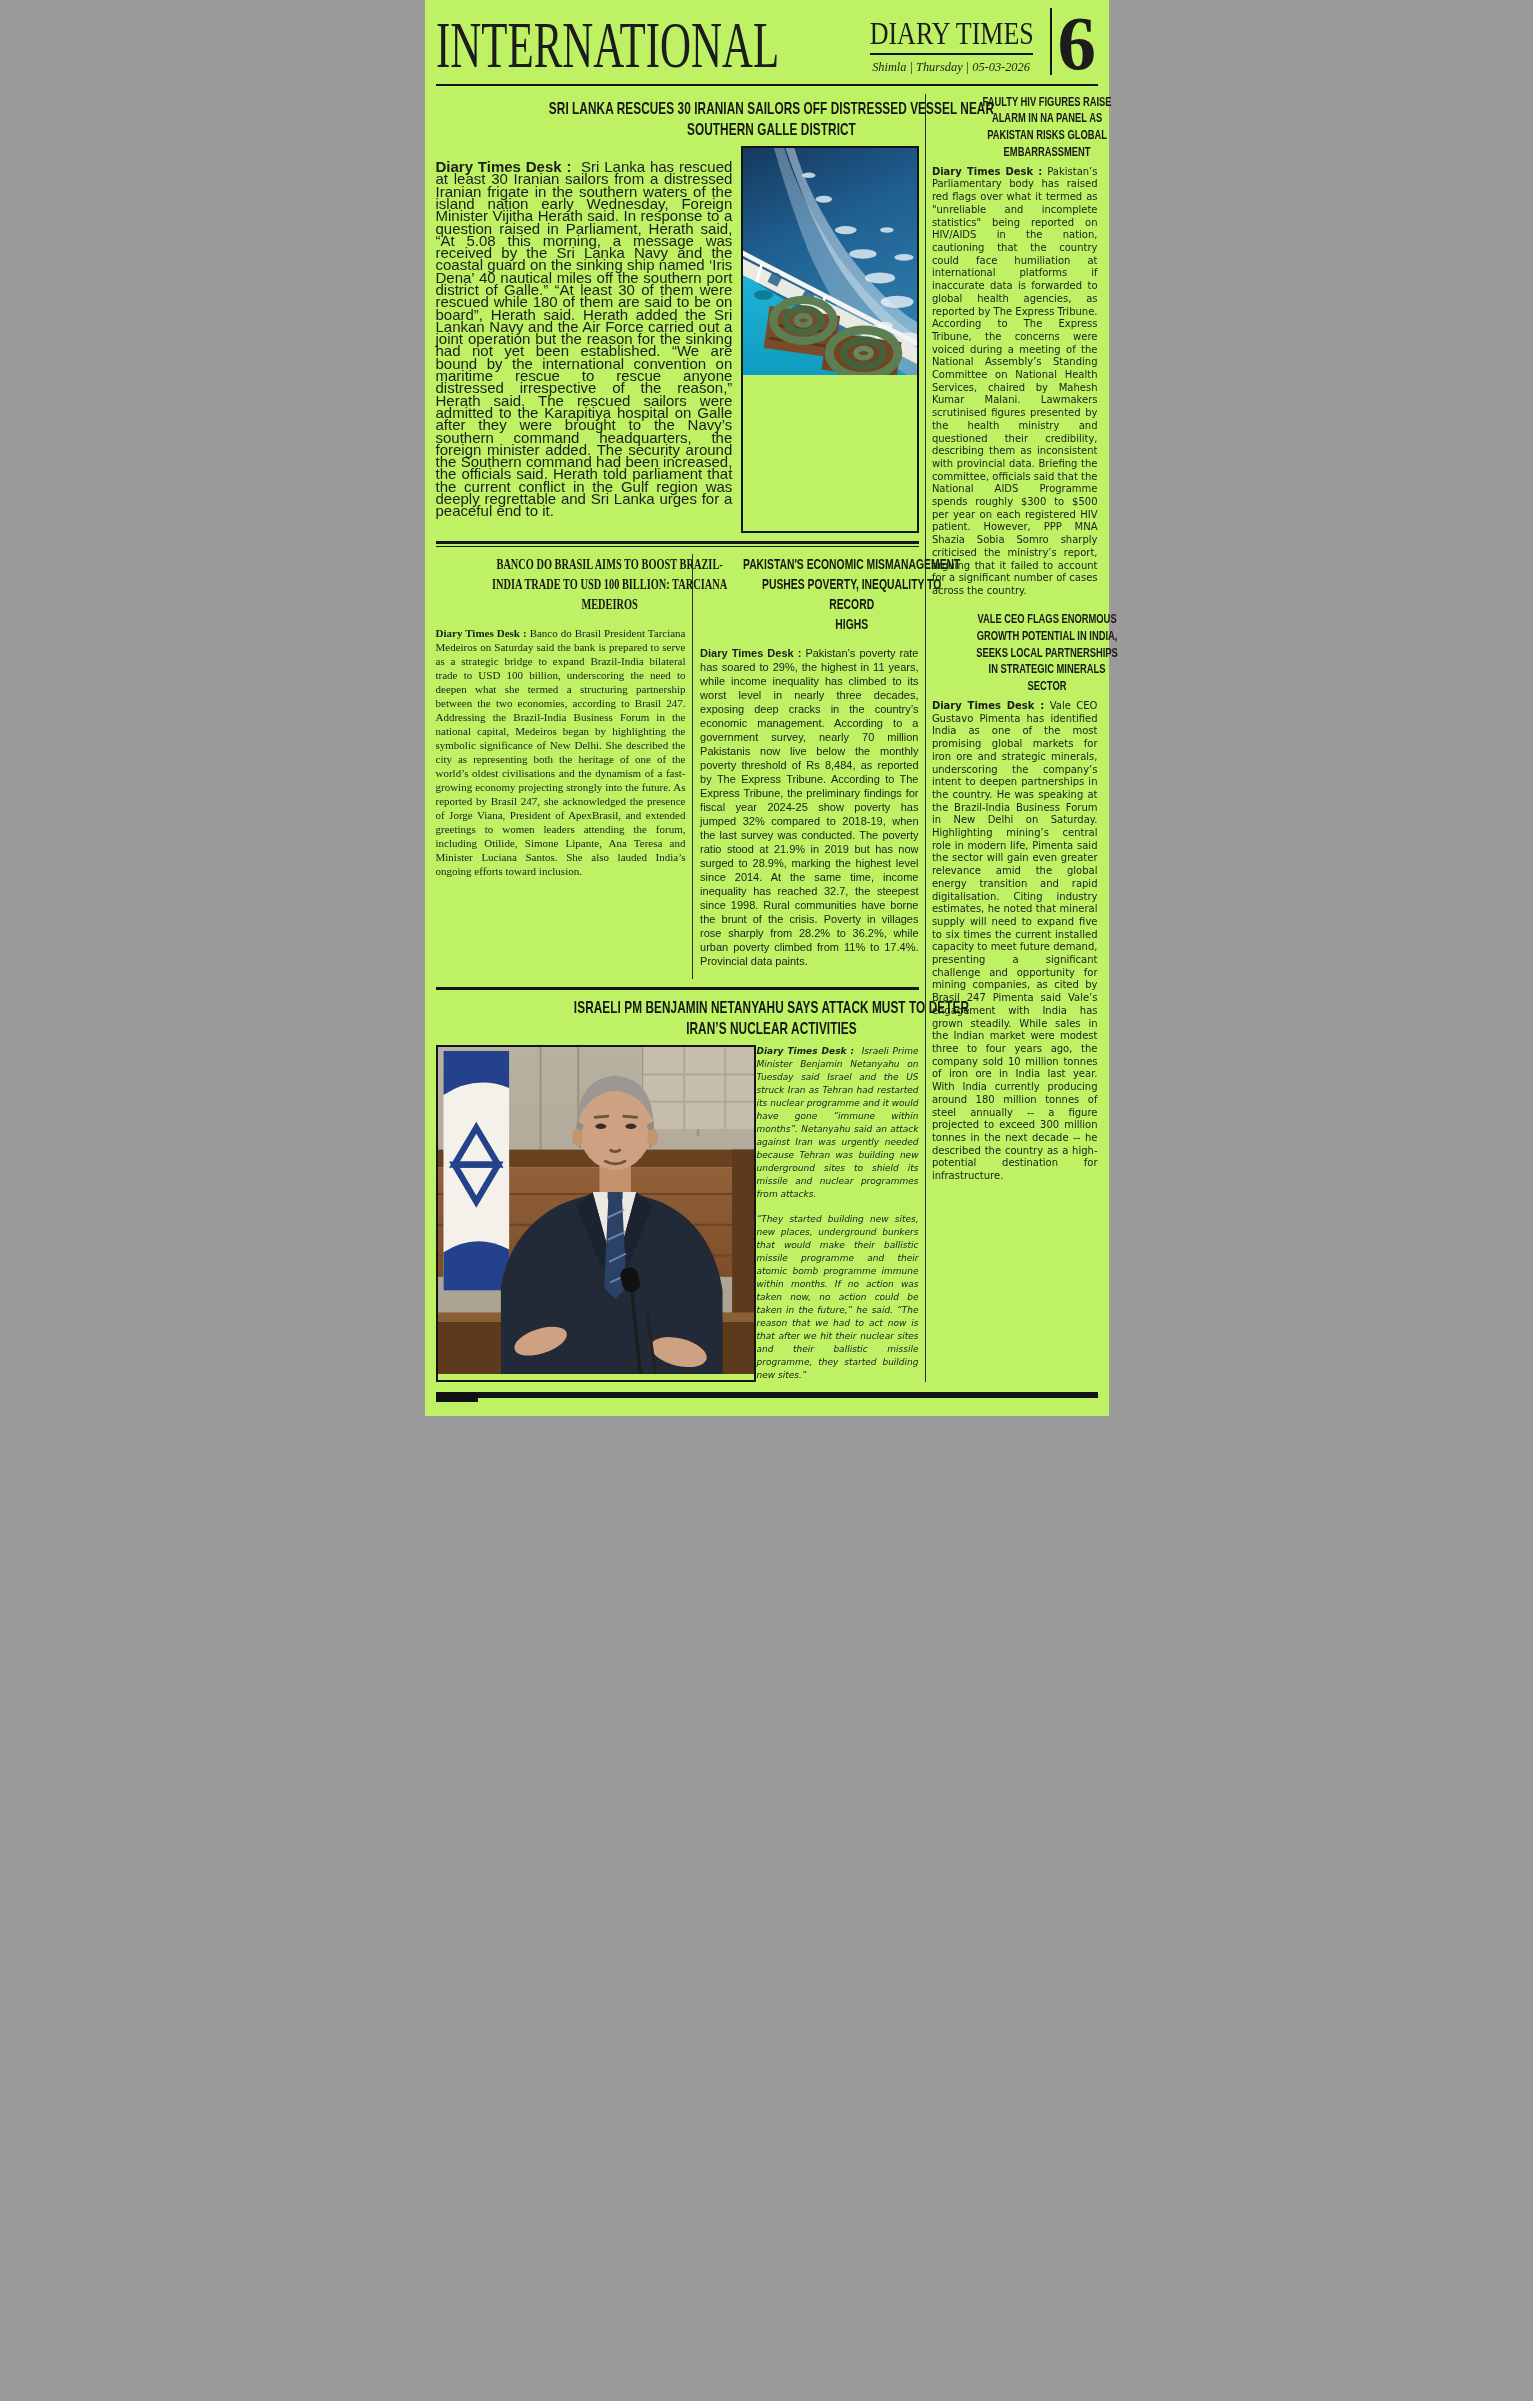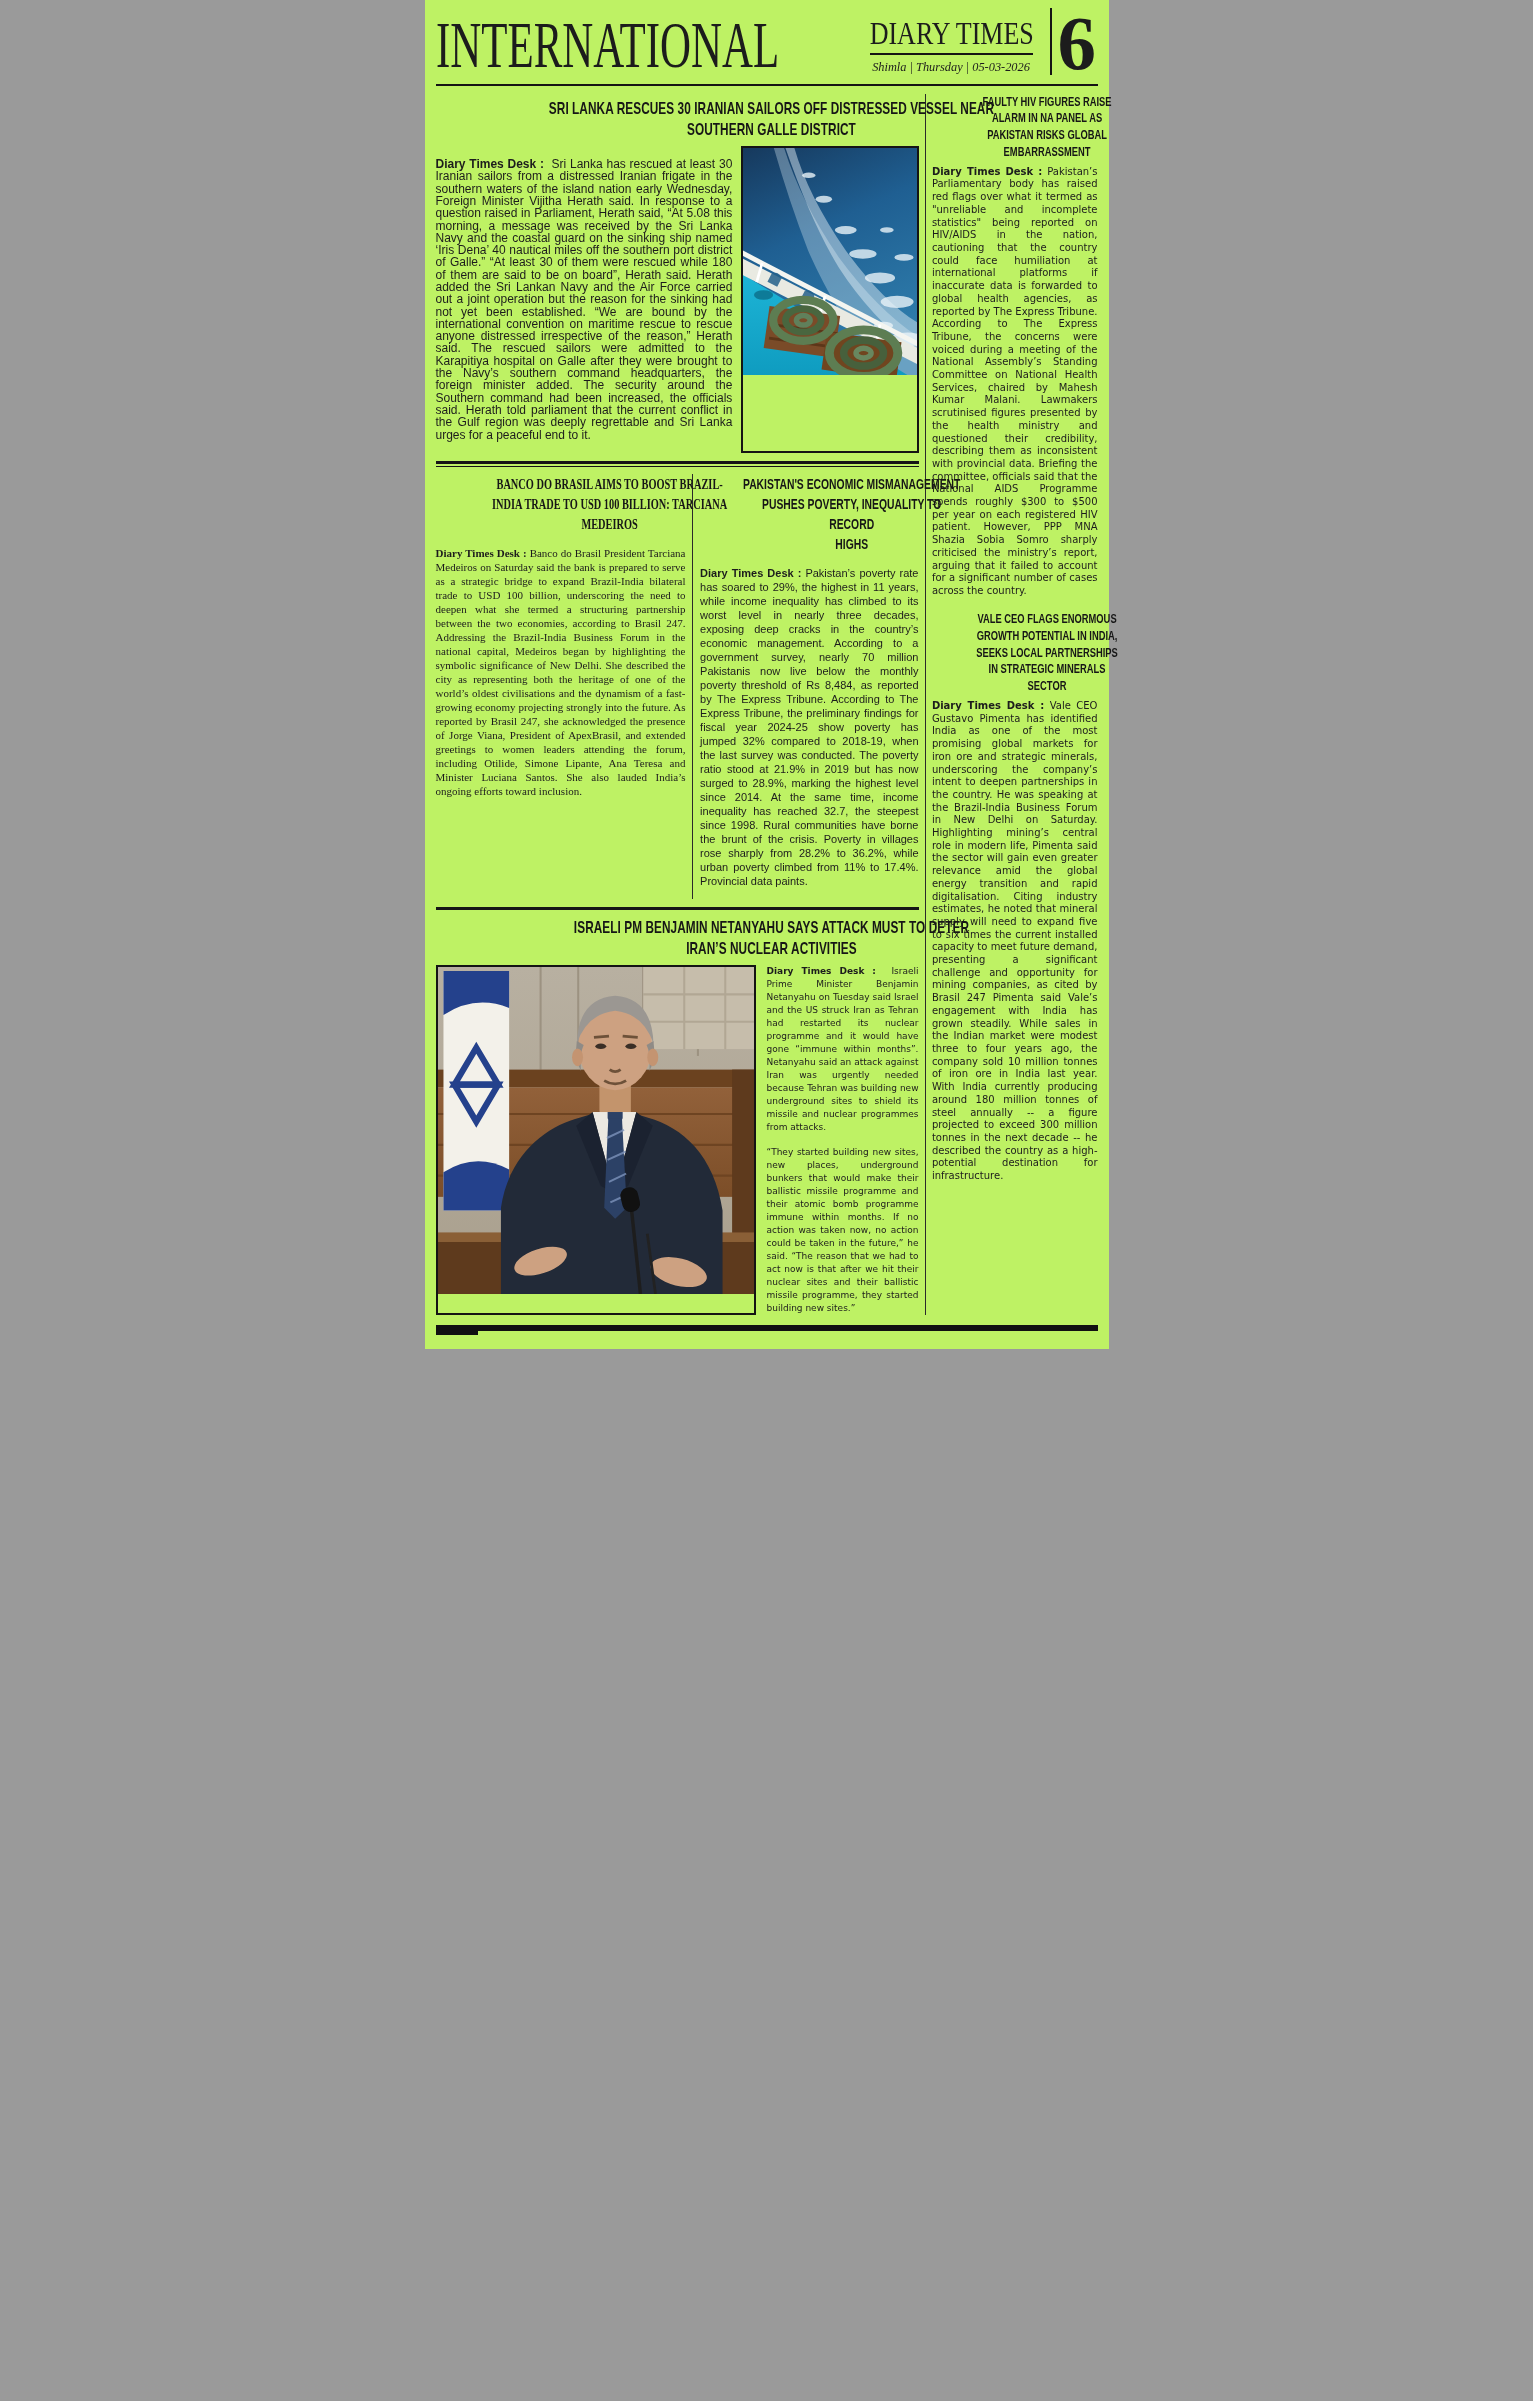--- a/index.html
+++ b/index.html
@@ -34,42 +34,42 @@
   
   .hl { font-weight:700; text-align:center; white-space:pre-line; color:#161616; }
   .cond { transform:scaleX(.72); transform-origin:center top;
           width:138.9%; margin-left:-19.45%; }
   .hl-xl { font-size:16.4px; line-height:1.3; margin:4.1px 0 5.5px; letter-spacing:0.1px; }
   .hl-md { font-size:14.4px; line-height:1.38; margin:1.4px 0 5.5px; }
   .hl-sm { font-size:13px; line-height:1.28; margin:0 0 5.5px; }
   
   .bt { text-align:justify; }
   .bt b { font-weight:700; }
-  .bt-sri { font-size:12px; line-height:12.3px; }
+  .bt-sri { font-size:15px; line-height:12.3px; }
   .bt-mid { font-size:11px; line-height:14px; }
   .bt-right { font-family:"DejaVu Sans", sans-serif; font-size:10px; line-height:12.7px; }
   .bt-net { font-family:"DejaVu Sans", sans-serif; font-size:9px; line-height:13px; }
   .para-gap { height:12.3px; }
   
   .rule-double { border-top:3.4px solid #161616; border-bottom:1.4px solid #161616;
                  height:2.1px; margin:8.2px 0 6.8px; }
   .rule-thick { border:0; border-top:3.4px solid #161616; margin:8.2px 0 6.8px; }
   .bottom-rule { height:6.2px; background:#111; margin-top:9.6px; position:relative; }
   .bottom-rule::after { content:""; position:absolute; left:0; top:6.2px;
                         width:42px; height:4.1px; background:#111; }
   
   .sri-row { display:flex; gap:8.2px; }
   .sri-body { flex:1; min-width:0; }
   .photo-frame { border:2.7px solid #141414; flex:none; line-height:0; }
   .sri-photo { width:174px; height:227px; }
   .mid-row { display:flex; margin-top:1.4px; }
   .banco-col { width:250px; flex:none; padding-right:6.8px;font-family:Liberation Serif, serif; }
   .vdiv-mid { flex:none; width:0; border-left:1.4px solid #2a2a2a; }
   .pak-col { flex:1; min-width:0; padding-left:6.8px; }
-  .net-row { display:flex; gap:11px; margin-top:3px; }
+  .net-row { display:flex; gap:1px; margin-top:3px;font-style:italic; }
   .net-photo { width:316px; height:327px; }
   .net-body { flex:1; min-width:0; }
   svg { display:block; }
 </style>
 </head>
 <body>
 
 <div class="page">
 
   <header class="hdr">

